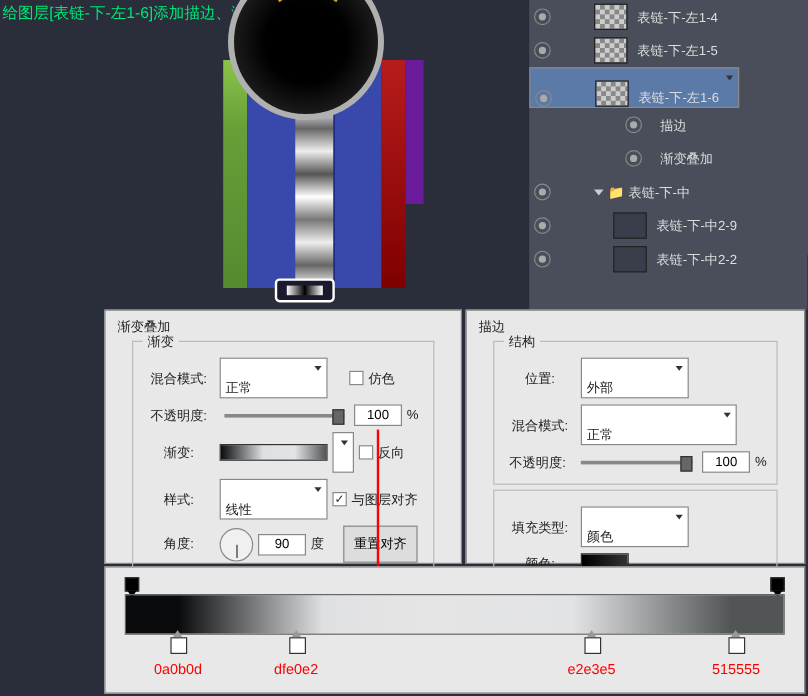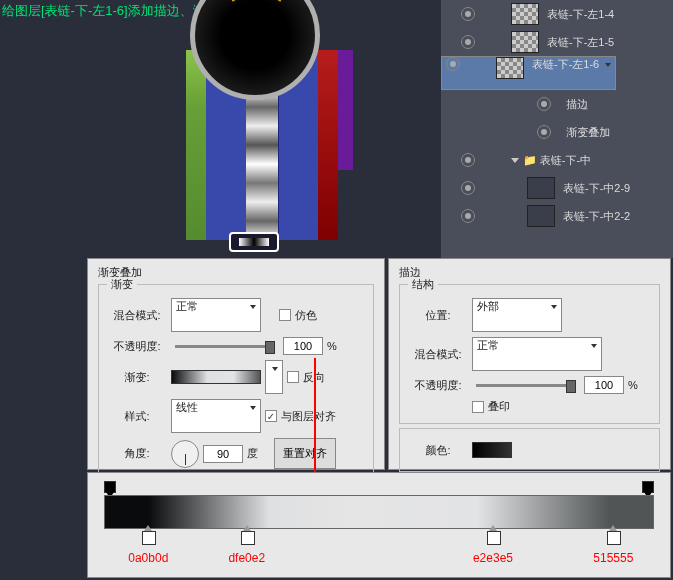--- a/index.html
+++ b/index.html
@@ -10,39 +10,39 @@
 .wf-mark{position:absolute;width:3px;height:15px;background:#c9a227;left:50%;top:5px;transform-origin:50% 60px}
 .band-left{position:absolute;top:50px;left:56px;width:20px;height:190px;background:linear-gradient(to bottom,#8bc34a 0%,#689f38 30%,#558b2f 100%)}
 .band-blue{position:absolute;top:50px;left:76px;width:40px;height:190px;background:#3949ab}
 .band-links{position:absolute;top:50px;left:116px;width:32px;height:190px;background:linear-gradient(to bottom,#fff 0%,#888 10%,#fff 20%,#666 30%,#eee 40%,#555 50%,#fff 60%,#777 70%,#eee 80%,#666 90%,#fff 100%)}
 .band-blue2{position:absolute;top:50px;left:148px;width:40px;height:190px;background:#3949ab;border-left:1px solid #1a237e}
 .band-red{position:absolute;top:50px;left:188px;width:20px;height:190px;background:linear-gradient(to bottom,#b71c1c 0%,#7f0000 100%)}
 .band-purple{position:absolute;top:50px;left:208px;width:15px;height:120px;background:#6a1b9a}
 .sel-box{position:absolute;top:232px;left:99px;width:50px;height:20px;border:2px solid #fff;border-radius:4px;background:#1a1a2e}
 .sel-box::after{content:"";position:absolute;top:4px;left:8px;width:30px;height:8px;background:linear-gradient(to right,#fff,#000,#fff)}
 .layers{position:absolute;top:0;right:0;width:232px;height:258px;background:#4a4d5a;overflow:hidden}
-.lrow{display:flex;align-items:center;height:28px;padding-left:20px;color:#ddd}
+.lrow{display:flex;align-items:center;height:28px;padding-left:4px;color:#ddd}
 .lrow.sel{background:#5b7aa8}
 .leye{width:14px;height:14px;border:1px solid #888;border-radius:50%;margin-right:6px;display:flex;align-items:center;justify-content:center}
 .leye::after{content:"";width:6px;height:6px;background:#aaa;border-radius:50%}
 .lthumb{width:28px;height:22px;background:repeating-conic-gradient(#888 0 25%,#ccc 0 50%) 0 0/8px 8px;border:1px solid #222;margin-right:8px;margin-left:30px}
 .lthumb.solid{background:#3a3d4a}
 .lfolder{margin-left:30px;margin-right:8px}
 .ltri{display:inline-block;width:0;height:0;border-left:5px solid #ccc;border-top:4px solid transparent;border-bottom:4px solid transparent;margin-right:4px}
 .ltri.down{border-left:4px solid transparent;border-right:4px solid transparent;border-top:5px solid #ccc;border-bottom:0}
 .fx{margin-left:76px}
 .panel{position:absolute;background:#e8e8e8;border:1px solid #888;color:#222}
 .p1{top:258px;left:87px;width:298px;height:212px;padding:6px 10px}
 .p2{top:258px;left:388px;width:283px;height:212px;padding:6px 10px}
 .ptitle{font-size:11px;margin-bottom:4px}
-.fieldset{border:1px solid #bbb;margin:4px 0;padding:8px 8px 4px;position:relative}
+.fieldset{border:1px solid #bbb;margin:4px 12px;padding:8px 8px 4px;position:relative}
 .fieldset>.leg{position:absolute;top:-8px;left:8px;background:#e8e8e8;padding:0 4px;font-size:11px}
 .row{display:flex;align-items:center;margin:5px 0;gap:4px}
 .lbl{width:60px;text-align:center;font-size:11px}
-.sel{background:#fff;border:1px solid #888;height:34px;padding:0 16px 0 4px;font-size:11px;min-width:90px;position:relative;display:inline-flex;align-items:flex-start}
+.sel{background:#fff;border:1px solid #888;height:34px;padding:0 16px 0 4px;font-size:11px;min-width:90px;position:relative;display:inline-flex;align-items:flex-end}
 .sel::after{content:"";position:absolute;right:4px;top:6px;border-left:3px solid transparent;border-right:3px solid transparent;border-top:4px solid #333}
 .inp{width:40px;height:18px;border:1px solid #888;background:#fff;text-align:center;font-size:11px}
 .inp.hl{box-shadow:inset 0 0 0 1px #3b7ddd}
 .cb{width:12px;height:12px;border:1px solid #888;background:#fff;display:inline-flex;align-items:center;justify-content:center}
 .cb.on::after{content:"✓";font-size:10px;color:#333}
 .btn{background:#ddd;border:1px solid #888;height:31px;padding:0 8px;font-size:11px}
 .slider{height:3px;background:#888;width:80px;position:relative;margin:0 4px}
 .slider::after{content:"";position:absolute;top:-4px;width:8px;height:11px;background:#666;border:1px solid #333}
 .slider.full::after{right:0}
 .slider.start::after{left:0}
@@ -171,27 +171,26 @@
     <div class="row">
         <span class="lbl">混合模式:</span>
         <span class="sel" style="min-width:130px">正常</span>
       </div>
     <div class="row">
         <span class="lbl">不透明度:</span>
         <span class="slider full" style="width:100px"></span>
         <input class="inp" value="100" style="">
         <span>%</span>
       </div>
-    <div class="row">
-        <span class="lbl"></span>
-        <span class="cb"></span>
-        <span>叠印</span>
-      </div>
   </div>
   <div class="fieldset" style="padding-bottom:8px">
+    <div class="row">
+        <span class="lbl">填充类型:</span>
+        <span class="sel">颜色</span>
+      </div>
     <div class="row">
         <span class="lbl">颜色:</span>
         <span class="color-sw"></span>
       </div>
   </div>
 </div>
 
 <div class="arrow"></div>
 
 <div class="geditor">

